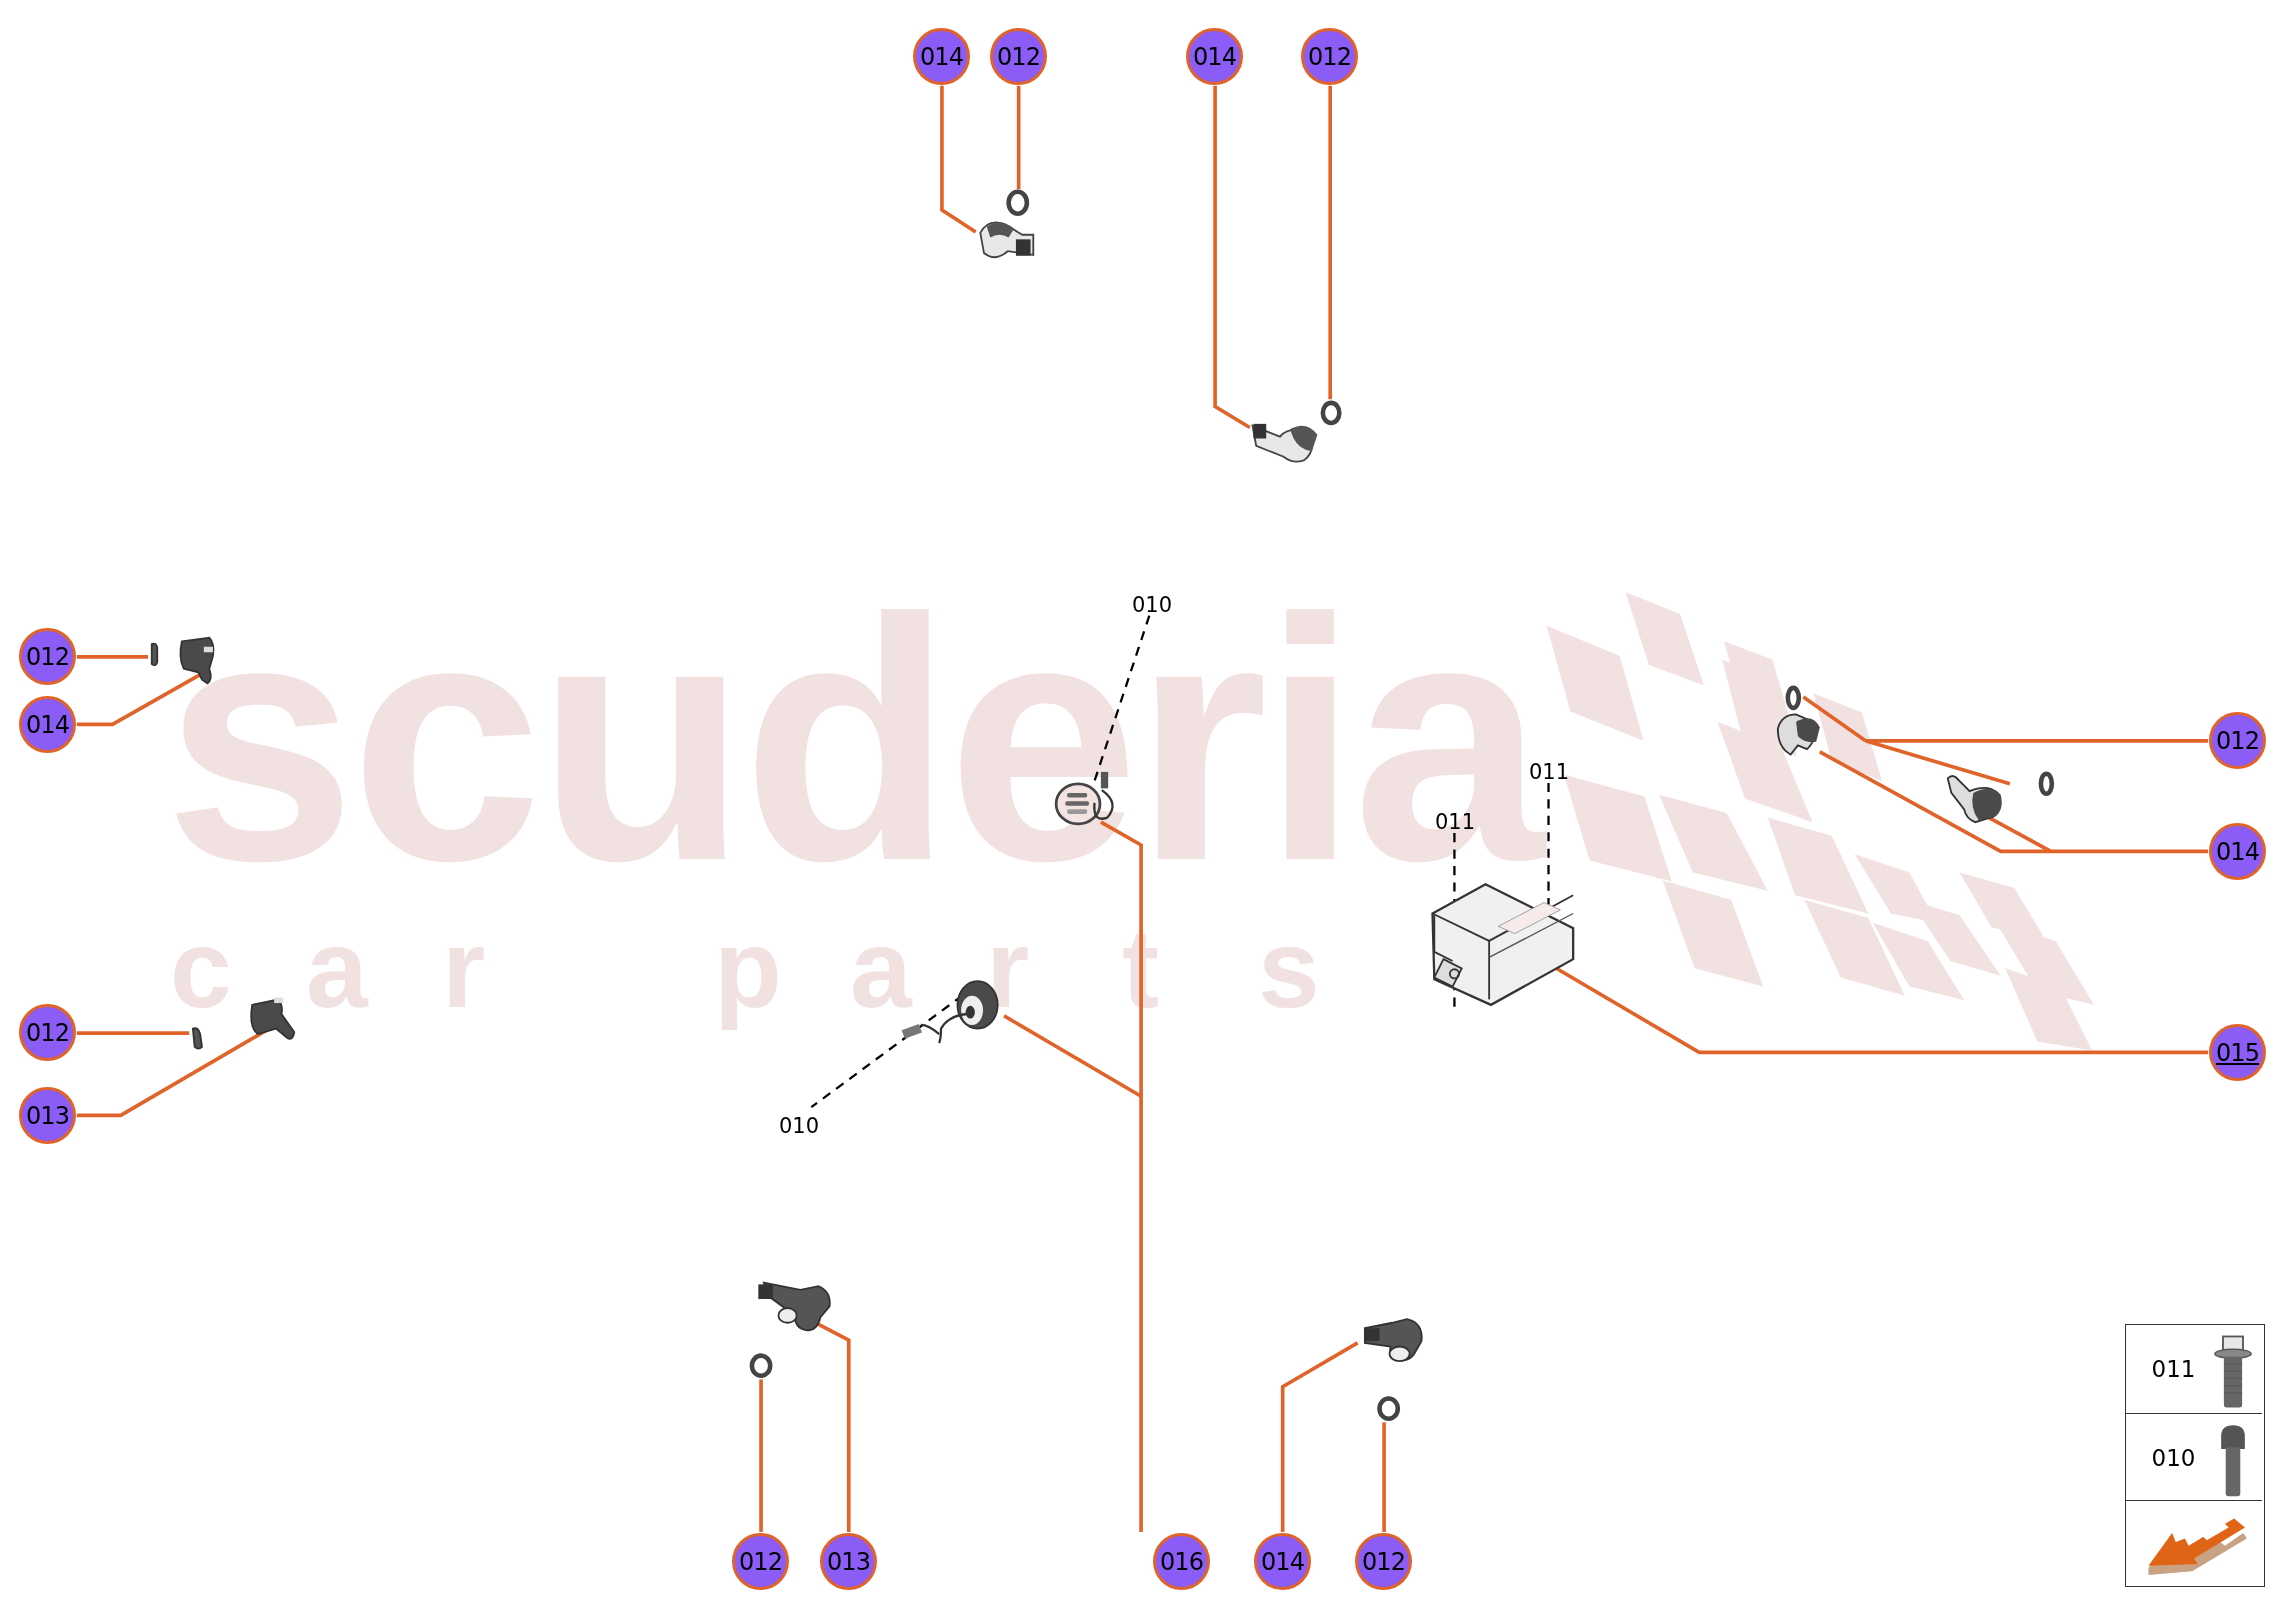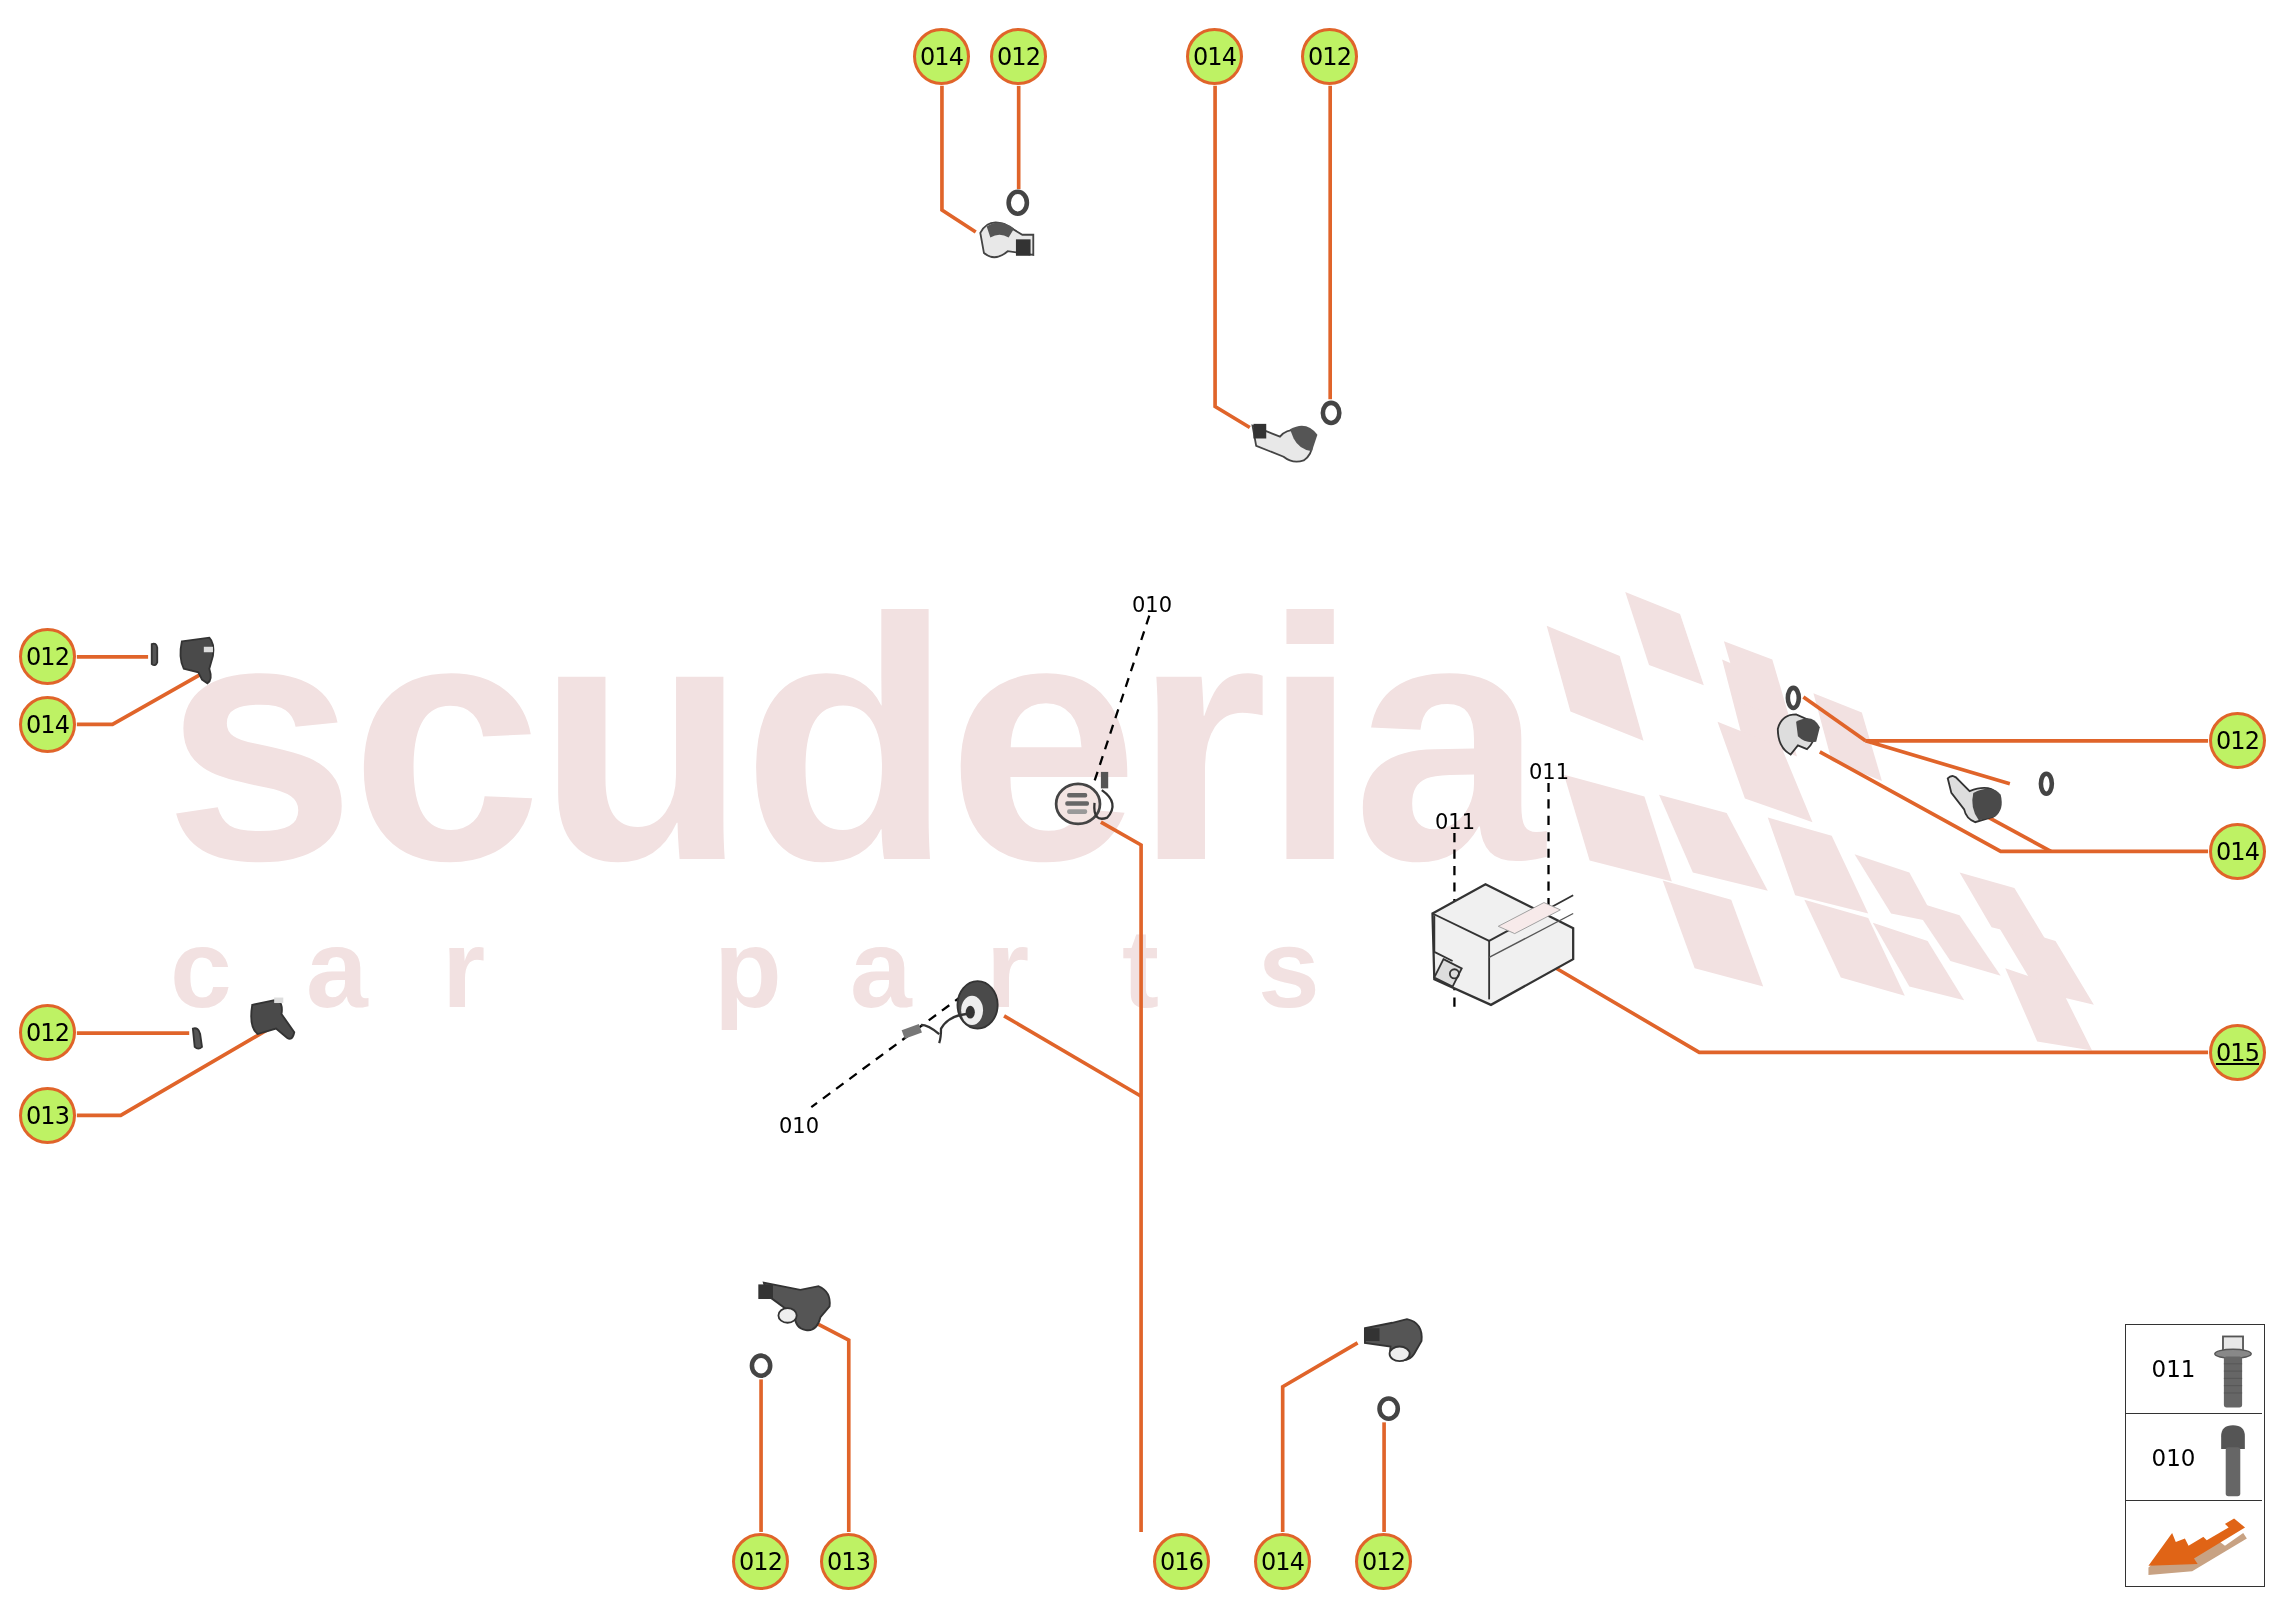--- a/index.html
+++ b/index.html
@@ -2,21 +2,21 @@
 <html style="font-size:14.6px"><head>
 <meta charset="utf-8">
 <style>
   html, body { margin: 0; padding: 0; background: #ffffff; }
   body { width: 2284px; height: 1616px; position: relative; overflow: hidden; font-family: "DejaVu Sans", sans-serif; }
   #stage { position: absolute; left: 0; top: 0; width: 2284px; height: 1616px; }
   .watermark { position: absolute; color: #f2e1e1; font-family: "Liberation Sans", sans-serif; font-weight: bold; white-space: nowrap; pointer-events: none; }
   .wm-main { left: 164px; top: 567px; font-size: 345px; letter-spacing: -5.5px; line-height: 1; }
   .wm-sub { left: 170px; top: 914px; font-size: 111px; letter-spacing: 0; line-height: 1; word-spacing: 0; }
   .wm-sub span { display: inline-block; width: 136px; }
-  .callout { position: absolute; width: 51px; height: 51px; margin-left: -29px; margin-top: -29px; border: 3.7px solid #e0642a; border-radius: 50%; background: #bef264; display: flex; align-items: center; justify-content: center; font-family: "DejaVu Sans", sans-serif; font-size: 24px; color: #000; letter-spacing: -0.9px; cursor: pointer; }
+  .callout { position: absolute; width: 51px; height: 51px; margin-left: -29px; margin-top: -29px; border: 3.7px solid #e0642a; border-radius: 50%; background: #8b5cf6; display: flex; align-items: center; justify-content: center; font-family: "DejaVu Sans", sans-serif; font-size: 24px; color: #000; letter-spacing: -0.9px; cursor: pointer; }
   .plain-label { position: absolute; font-family: "DejaVu Sans", sans-serif; font-size: 21px; color: #000; transform: translate(-50%, -50%); }
   .legend { position: absolute; left: 2125px; top: 1324px; width: 140px; height: 263px; border: 1.8px solid #333; box-sizing: border-box; background: #fff; }
   .legend-row { position: absolute; left: 0; width: 136px; border-bottom: 1.8px solid #333; box-sizing: border-box; }
   .legend-row .lbl { position: absolute; left: 25.6px; font-size: 23px; color: #000; font-family: "DejaVu Sans", sans-serif; }
   .legend-row svg { position: absolute; }
 </style>
 </head>
 <body>
 
 <div id="stage">

